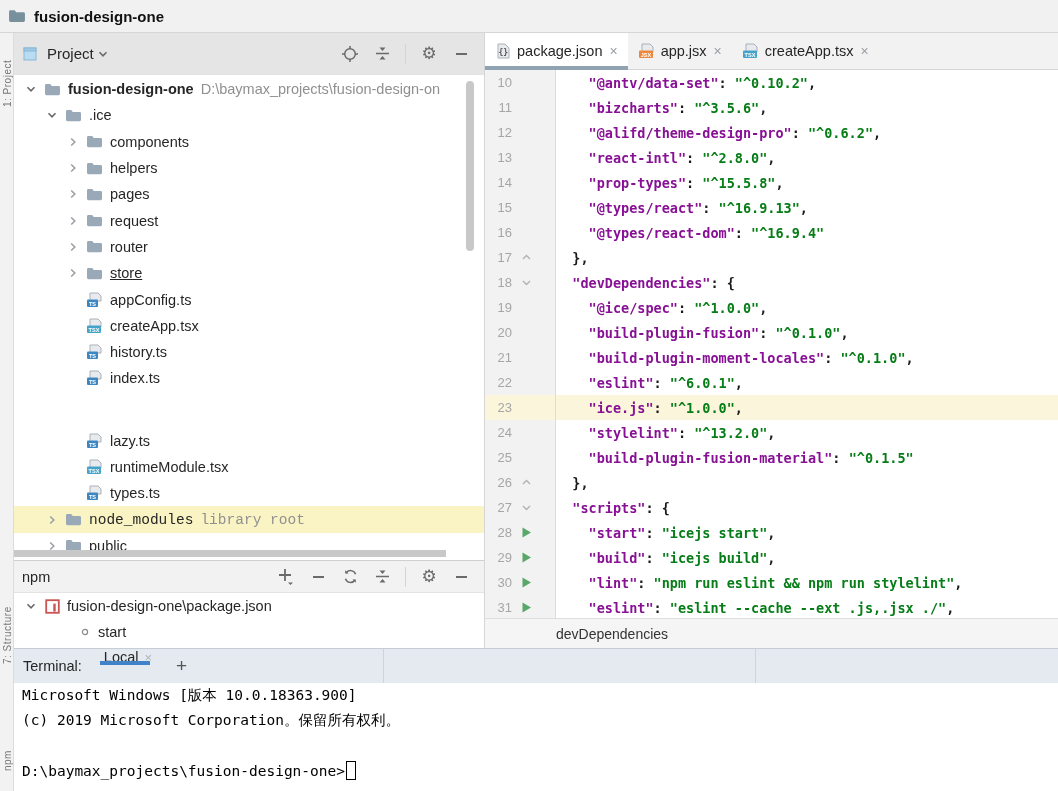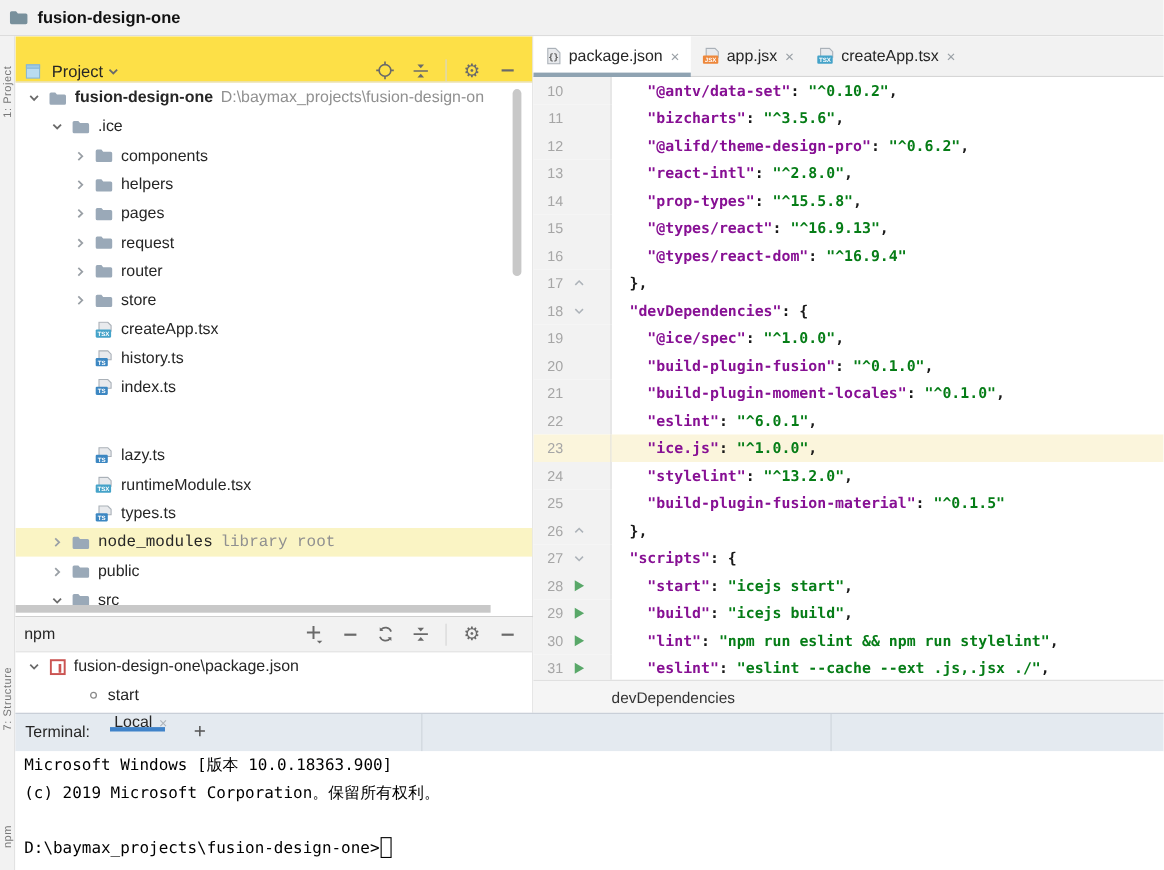--- a/index.html
+++ b/index.html
@@ -14,21 +14,21 @@
 
   
   #stripe{position:absolute;left:0;top:33px;width:13px;height:758px;background:#f2f2f2;
           border-right:1px solid #dcdcdc;}
   .stripe-label{position:absolute;left:0;width:13px;writing-mode:vertical-lr;transform:rotate(180deg);
                 font-size:10px;color:#777;letter-spacing:.5px;text-align:center;}
 
   
   #project-panel{position:absolute;left:14px;top:33px;width:470px;height:527px;background:#fff;
                  border-right:1px solid #d6d6d6;overflow:hidden;}
-  .panel-header{height:42px;background:#fde047;display:flex;align-items:flex-end;box-sizing:border-box;
+  .panel-header{height:42px;background:#e5e5e5;display:flex;align-items:center;box-sizing:border-box;
                 border-bottom:1px solid #e3e3e3;}
   #project-header .ph-title{font-size:15px;margin-left:8px;}
   .hdr-icons{margin-left:auto;display:flex;align-items:center;gap:14px;margin-right:14px;}
   .hdr-icons .sep{width:1px;height:20px;background:#d4d4d4;}
   .icon-btn{display:flex;align-items:center;justify-content:center;width:18px;height:18px;cursor:pointer;}
   .gear-glyph{font-size:17px;color:#6a6a6a;line-height:1;}
   .minus-glyph{width:11px;height:2px;background:#6a6a6a;}
 
   #tree{position:absolute;left:0;top:43px;right:0;bottom:0;}
   .tree-row{height:26.3px;display:flex;align-items:center;font-size:14.5px;white-space:nowrap;}
@@ -231,32 +231,43 @@
               <path d="M5.2 3.5 8.8 7 5.2 10.5" fill="none" stroke="#9aa0a6" stroke-width="1.6"></path>
             </svg>
           </span>
           <span class="ticon">
             <svg width="17" height="15" viewBox="0 0 17 15">
               <path d="M1 3.4Q1 2 2.4 2H6.2L7.8 3.9H14.6Q16 3.9 16 5.3V11.8Q16 13.2 14.6 13.2H2.4Q1 13.2 1 11.8Z" fill="#9aa9b8"></path>
             </svg>
           </span>
           <span class="tlabel">router</span>
         </div>
-        <div class="tree-row" style="padding-left: 51px;">
+        <div class="tree-row" style="padding-left: 51px; text-decoration: underline;">
           <span class="chev">
             <svg width="14" height="14" viewBox="0 0 14 14">
               <path d="M5.2 3.5 8.8 7 5.2 10.5" fill="none" stroke="#9aa0a6" stroke-width="1.6"></path>
             </svg>
           </span>
           <span class="ticon">
             <svg width="17" height="15" viewBox="0 0 17 15">
               <path d="M1 3.4Q1 2 2.4 2H6.2L7.8 3.9H14.6Q16 3.9 16 5.3V11.8Q16 13.2 14.6 13.2H2.4Q1 13.2 1 11.8Z" fill="#9aa9b8"></path>
             </svg>
           </span>
           <span class="tlabel">store</span>
+        </div>
+        <div class="tree-row" style="padding-left: 51px;">
+          <span class="chev"></span>
+          <span class="ticon">
+            <svg width="17" height="16" viewBox="0 0 17 16">
+              <path d="M4 1h8l3 3v5H4z" fill="#e8eaed" stroke="#aab1b8"></path>
+              <rect x="1" y="7.5" width="11" height="7.5" rx="1" fill="#3c87c2"></rect>
+              <text x="6.5" y="13.6" font-size="5.6" font-weight="bold" fill="#fff" text-anchor="middle" font-family="sans-serif">TS</text>
+            </svg>
+          </span>
+          <span class="tlabel">appConfig.ts</span>
         </div>
         <div class="tree-row" style="padding-left: 51px;">
           <span class="chev"></span>
           <span class="ticon">
             <svg width="17" height="16" viewBox="0 0 17 16">
               <path d="M4 1h8l3 3v5H4z" fill="#e8eaed" stroke="#aab1b8"></path>
               <rect x="1" y="7.5" width="14" height="7.5" rx="1" fill="#45a3c9"></rect>
               <text x="8" y="13.6" font-size="5.6" font-weight="bold" fill="#fff" text-anchor="middle" font-family="sans-serif">TSX</text>
             </svg>
           </span>

